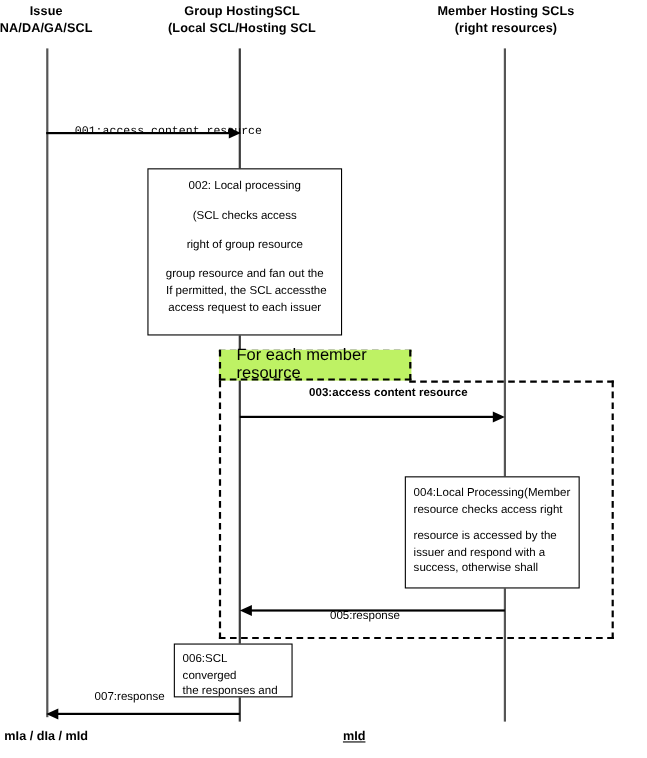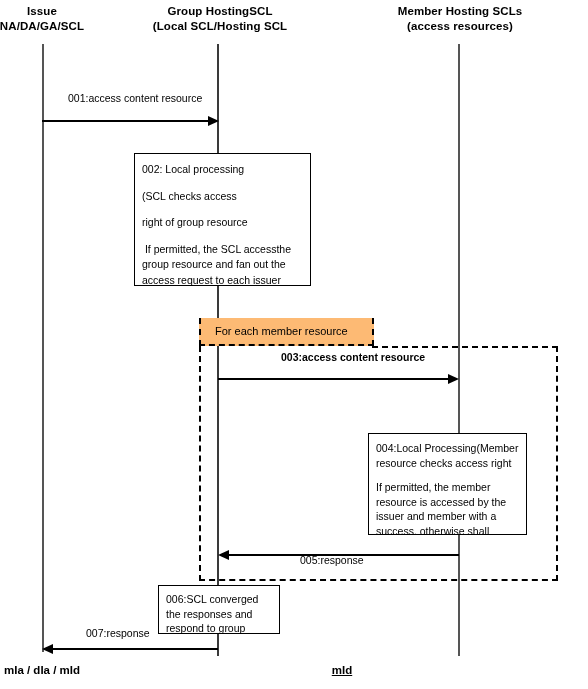--- a/index.html
+++ b/index.html
@@ -93,25 +93,25 @@
     position: absolute;
     border: 2px dashed #000000;
     box-sizing: border-box;
     background: transparent;
   }
   .frame-label-box {
     position: absolute;
     border: 2px dashed #000000;
     border-top: none;
     box-sizing: border-box;
-    background: #fdba74;
+    background: #bef264;
     display: flex;
     align-items: center;
     padding-left: 14px;
-    font-size: 11px;
+    font-size: 15px;
     color: #000000;
   }
   .frame-label-top {
     position: absolute;
     border-top: 2px dashed #000000;
     height: 0;
   }
 
   
   .foot-label {
@@ -133,76 +133,75 @@
     <span class="l2">NA/DA/GA/SCL</span>
   </div>
 
   <div class="actor-head" style="left:145px; top:4px; width:150px;">
     <span class="l1">Group HostingSCL</span>
     <span class="l2">(Local SCL/Hosting SCL</span>
   </div>
 
   <div class="actor-head" style="left:381px; top:4px; width:158px;">
     <span class="l1">Member Hosting SCLs</span>
-    <span class="l2">(access resources)</span>
+    <span class="l2">(right resources)</span>
   </div>
 
   <div class="lifeline" style="left:42px; top:44px; height:608px;"></div>
   <div class="lifeline dark" style="left:217px; top:44px; height:612px;"></div>
   <div class="lifeline" style="left:458px; top:44px; height:612px;"></div>
 
-  <div class="msg-label" style="left:68px; top:92px;">001:access content resource</div>
+  <div class="msg-label" style="left:68px; top:114px;font-family:Liberation Mono, monospace;">001:access content resource</div>
   <div class="msg-line" style="left:42px; top:120px; width:170px;"></div>
   <div class="arrow-head right" style="left:208px; top:116px;"></div>
 
-  <div class="note-box" style="left:134px; top:153px; width:177px; height:133px;">
+  <div class="note-box" style="left:134px; top:153px; width:177px; height:152px;text-align:center;">
     <p>002: Local processing</p>
     <div class="gap"></div>
     <p>(SCL checks access</p>
     <div class="gap"></div>
     <p>right of group resource</p>
     <div class="gap"></div>
+    <p>group resource and fan out the</p>
     <p> If permitted, the SCL accessthe</p>
-    <p>group resource and fan out the</p>
     <p>access request to each issuer</p>
   </div>
 
   <div class="frame-label-top" style="left:199px; top:318px; width:175px;"></div>
   <div class="frame-label-box" style="left:199px; top:318px; width:175px; height:28px;">
     <span>For each member resource</span>
   </div>
 
   <div class="frame" style="left:199px; top:346px; width:359px; height:235px; border-top:none;"></div>
   <div class="frame-label-top" style="left:372px; top:346px; width:186px;"></div>
 
   <div class="msg-label" style="left:281px; top:351px;font-weight:bold;">003:access content resource</div>
   <div class="msg-line" style="left:218px; top:378px; width:233px;"></div>
   <div class="arrow-head right" style="left:448px; top:374px;"></div>
 
   <div class="note-box" style="left:368px; top:433px; width:159px; height:102px; line-height:14.5px; padding-top:7px;">
     <p>004:Local Processing(Member</p>
     <p>resource checks access right</p>
     <div class="gap" style="height:10px;"></div>
-    <p>If permitted, the member</p>
     <p>resource is accessed by the</p>
-    <p>issuer and member with a</p>
+    <p>issuer and respond with a</p>
     <p>success, otherwise shall</p>
 
   </div>
 
   <div class="msg-label" style="left:300px; top:554px;">005:response</div>
   <div class="msg-line" style="left:228px; top:554px; width:231px;"></div>
   <div class="arrow-head left" style="left:218px; top:550px;"></div>
 
-  <div class="note-box" style="left:158px; top:585px; width:122px; height:49px; line-height:14.5px; padding:6px 7px 0 7px;">
+  <div class="note-box" style="left:158px; top:585px; width:108px; height:49px; line-height:14.5px; padding:6px 7px 0 7px;">
     <p>006:SCL converged</p>
     <p>the responses and</p>
     <p>respond to group</p>
   </div>
 
   <div class="msg-label" style="left:86px; top:627px;text-align:right;">007:response</div>
   <div class="msg-line" style="left:52px; top:648px; width:166px;"></div>
   <div class="arrow-head left" style="left:42px; top:644px;"></div>
 
   <div class="foot-label" style="left:-18px; top:664px; width:120px;">mIa / dIa / mId</div>
-  <div class="foot-label" style="left:302px; top:664px; width:80px;text-decoration:underline;">mId</div>
+  <div class="foot-label" style="left:282px; top:664px; width:80px;text-decoration:underline;">mId</div>
 
 </div>
 
 </body></html>

